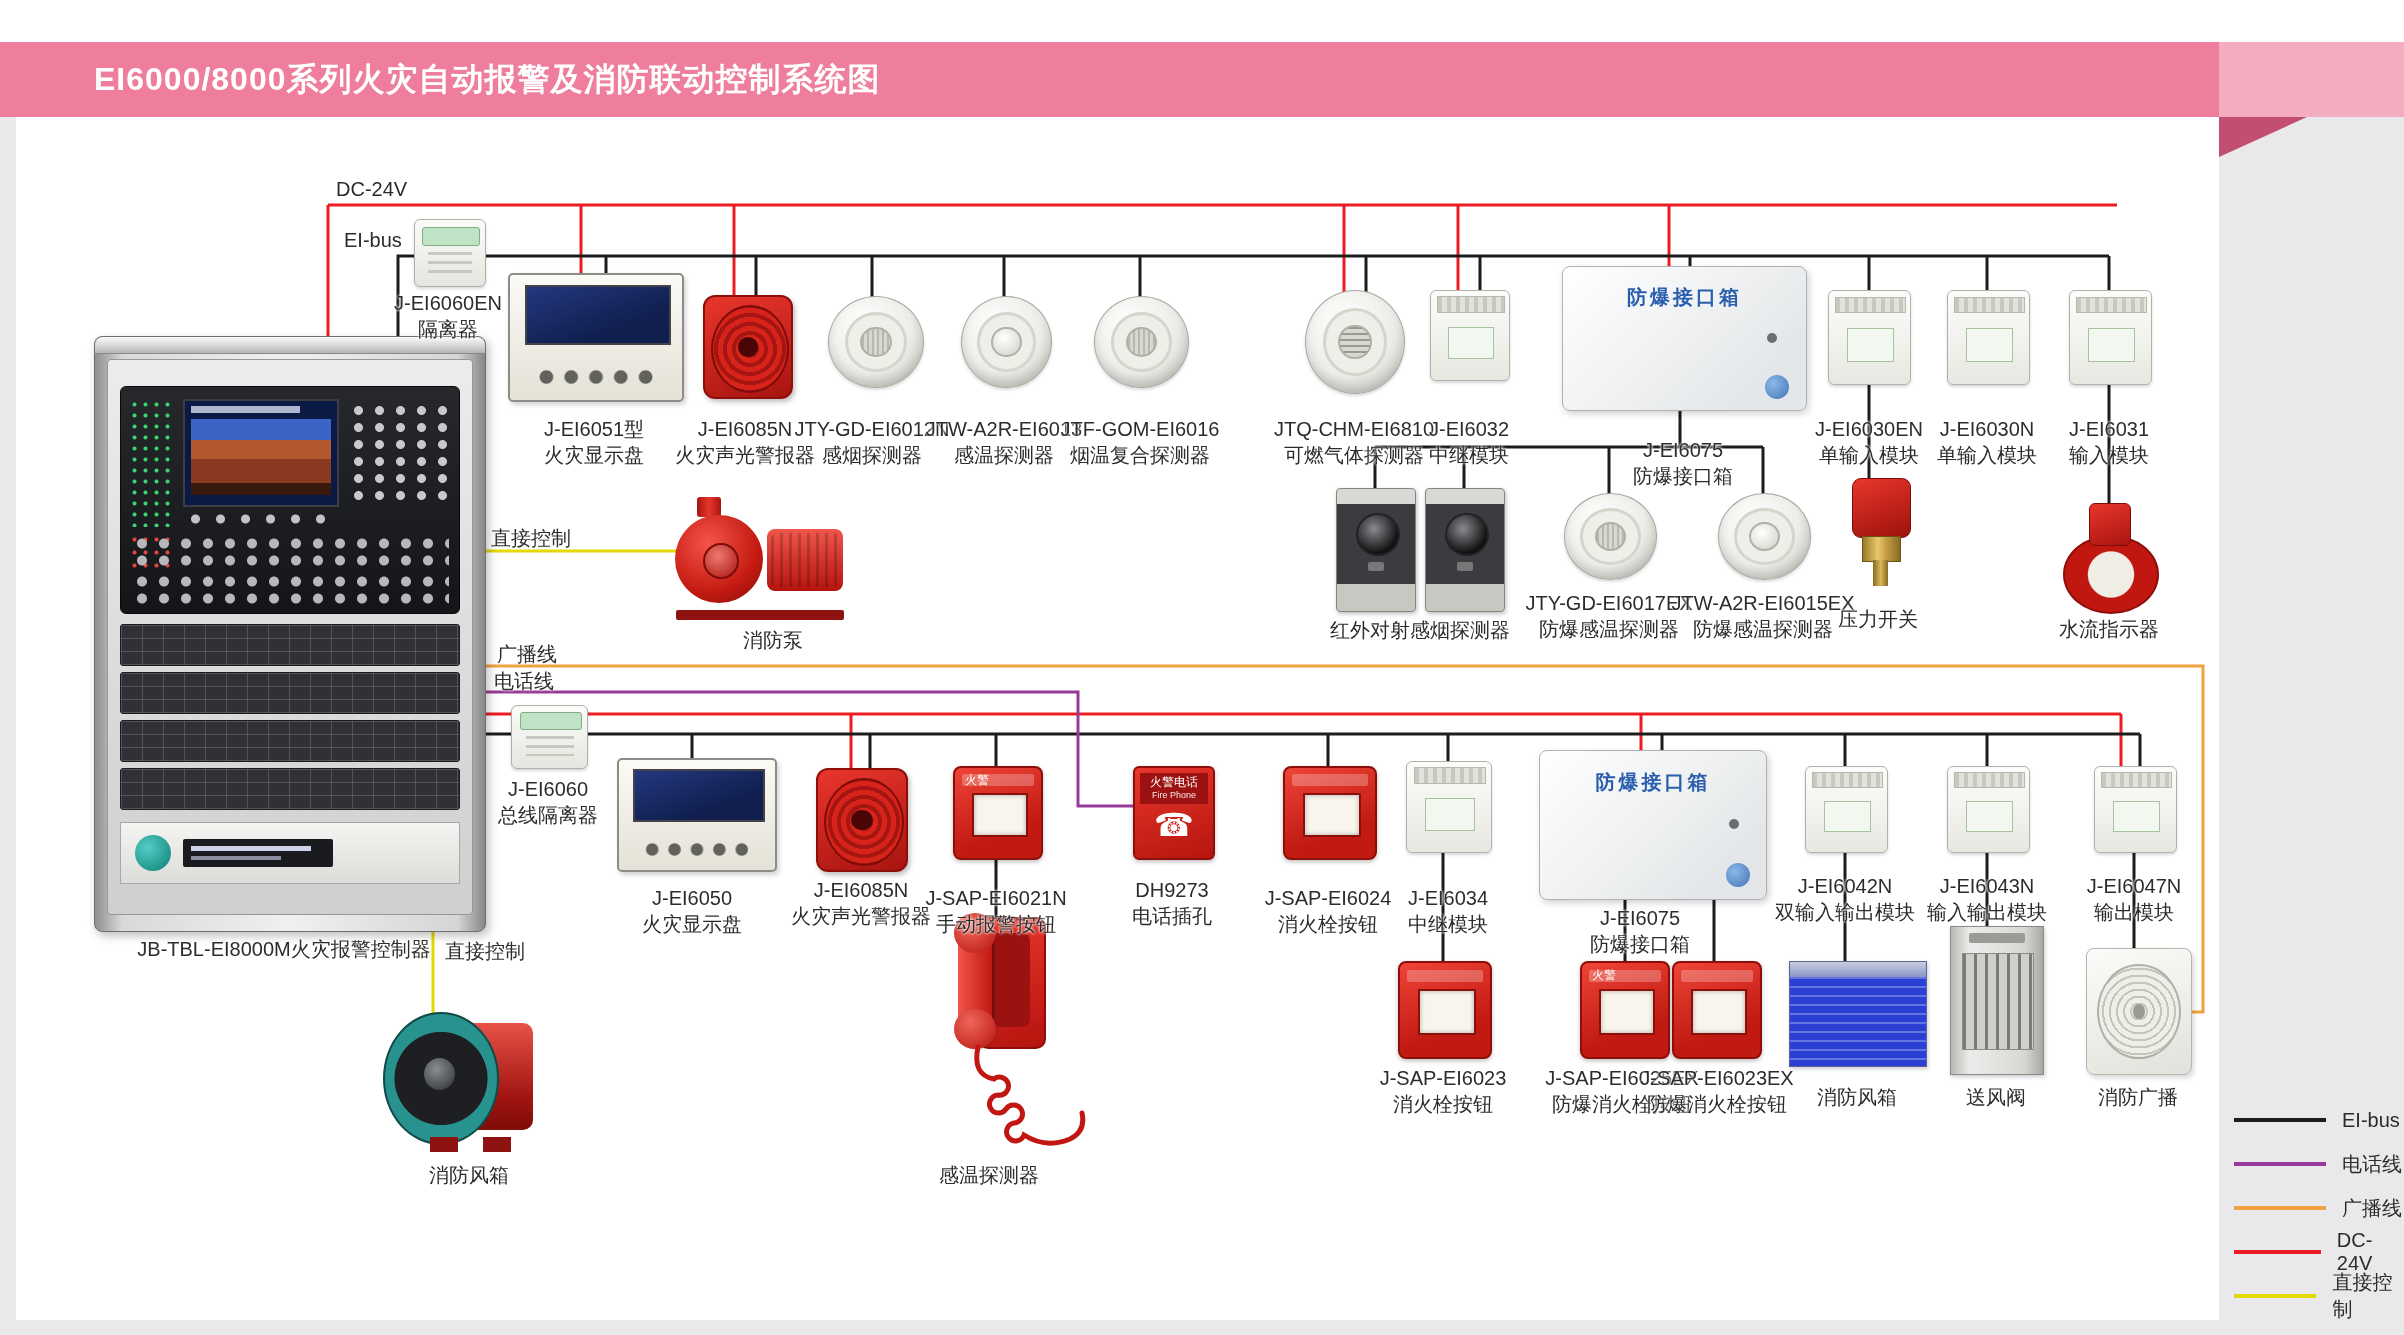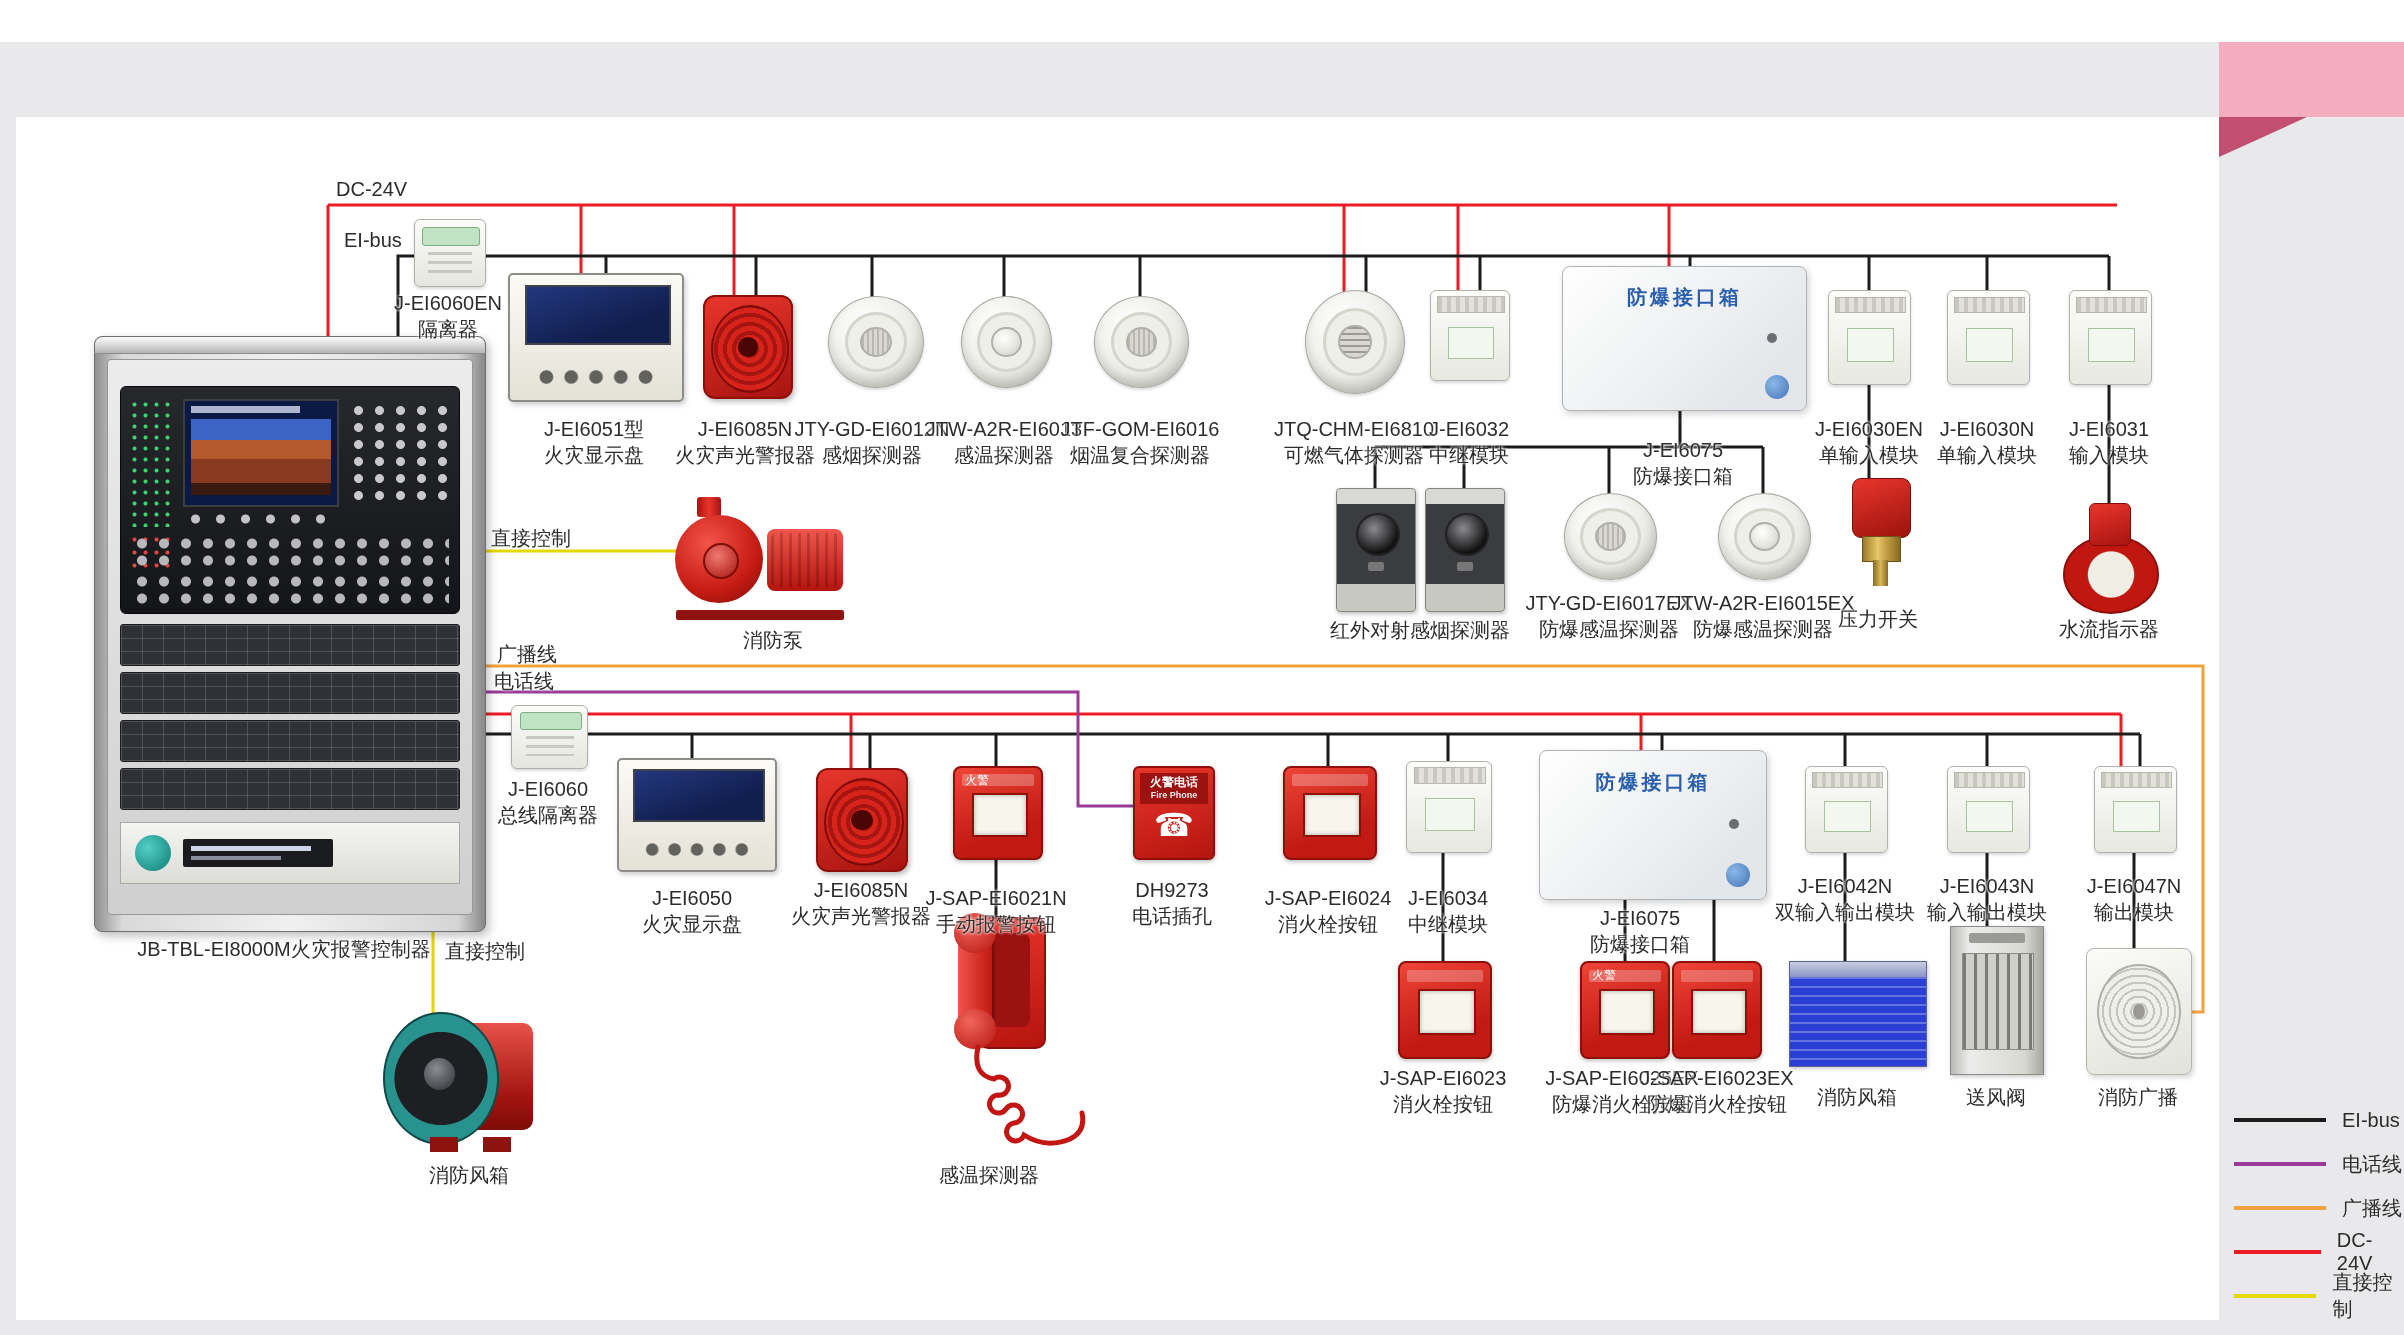--- a/index.html
+++ b/index.html
@@ -105,21 +105,21 @@
   .fn-core{position:absolute;left:26%;top:33%;width:20%;height:23%;border-radius:50%;background:radial-gradient(circle at 40% 35%,#8a8d92,#2a2c30);}
   .fn-foot{position:absolute;bottom:0;width:18%;height:11%;background:#8e1210;}
 
   
   .callpoint{border-radius:8px;background:linear-gradient(160deg,#ef4437,#c01a12 70%);border:2px solid #8e0f0a;box-shadow:0 2px 4px rgba(0,0,0,.25);}
   .callpoint::before{content:"";position:absolute;left:20%;top:28%;width:60%;height:44%;background:#f7f5ec;border:2px solid #8e0f0a;box-shadow:inset 0 0 5px rgba(0,0,0,.3);}
   .callpoint::after{content:"";position:absolute;left:8%;top:7%;width:84%;height:13%;background:rgba(255,255,255,.25);border-radius:2px;}
   .cp-tag{position:absolute;left:10px;top:4px;color:#ffffff;font-size:12px;z-index:1;}
 
   
-  .jack{background:linear-gradient(160deg,#e8362c,#b5150e);border:2px solid #8e0f0a;border-radius:6px;box-shadow:0 2px 4px rgba(0,0,0,.25);font-weight:bold;}
+  .jack{background:linear-gradient(160deg,#e8362c,#b5150e);border:2px solid #8e0f0a;border-radius:6px;box-shadow:0 2px 4px rgba(0,0,0,.25);}
   .jk-band{position:absolute;left:6%;top:6%;width:88%;background:#9c1210;color:#fff;text-align:center;padding:3px 0;line-height:1.15;}
   .jk-cn{font-size:12px;}
   .jk-en{font-size:9px;opacity:.9;text-align:center;}
   .jk-icon{position:absolute;left:50%;top:63%;transform:translate(-50%,-50%);color:#ffffff;font-size:32px;line-height:1;}
 
   
   .ph-plate{position:absolute;left:28px;top:2px;width:64px;height:128px;background:linear-gradient(160deg,#e8362c,#b5140e);border-radius:10px;border:2px solid #8e0f0a;}
   .ph-plate::before{content:"";position:absolute;left:10px;top:14px;width:40px;height:94px;background:#9c1210;border-radius:8px;}
   .ph-handset{position:absolute;left:8px;top:0;width:34px;height:132px;background:linear-gradient(90deg,#f0564c,#c01810);border-radius:17px;box-shadow:2px 2px 3px rgba(0,0,0,.3);}
   .ph-handset::before,.ph-handset::after{content:"";position:absolute;left:-4px;width:42px;height:40px;border-radius:50%;background:radial-gradient(circle at 38% 32%,#f0665c,#b5140e);}
@@ -147,20 +147,23 @@
   .legend-row{display:flex;align-items:center;height:44px;}
   .legend-swatch{width:92px;height:4px;margin-right:16px;}
   .legend-label{font-size:20px;color:#2c2c2c;}
 </style>
 </head>
 <body>
 
 <div class="stage">
   <div class="topstrip"></div>
   <div class="content"></div>
+  <div class="band">
+    <div class="page-title">EI6000/8000系列火灾自动报警及消防联动控制系统图</div>
+  </div>
   <div class="band-light"></div>
   <div class="band-fold"></div>
 
   <svg class="wires" width="2404" height="1335">
     <g>
       <path class="w-red" d="M328,205 H2117 M328,205 V340 M581,205 V280 M734,205 V302 M1344,205 V294 M1458,205 V294 M1669,205 V272 M484,714 H2121 M851,714 V772 M1641,714 V754 M2121,714 V772"></path>
     </g>
     <g>
       <path class="w-black" d="M398,340 V256 H2109 M606,256 V280 M756,256 V302 M872,256 V300 M1004,256 V300 M1140,256 V300 M1366,256 V294 M1480,256 V294 M1690,256 V272 M1869,256 V294 M1987,256 V294 M2109,256 V294 M1680,407 V447 M1375,447 H1763 M1375,447 V492 M1464,447 V492 M1609,447 V497 M1763,447 V497 M1869,381 V482 M2109,381 V507 M484,734 H2140 M692,734 V762 M870,734 V772 M996,734 V770 M1328,734 V770 M1448,734 V765 M1662,734 V754 M1845,734 V770 M1987,734 V770 M2140,734 V770 M996,854 V922 M1443,849 V963 M1625,896 V963 M1714,896 V963 M1845,849 V963 M1987,849 V930 M2134,849 V952"></path>
     </g>

